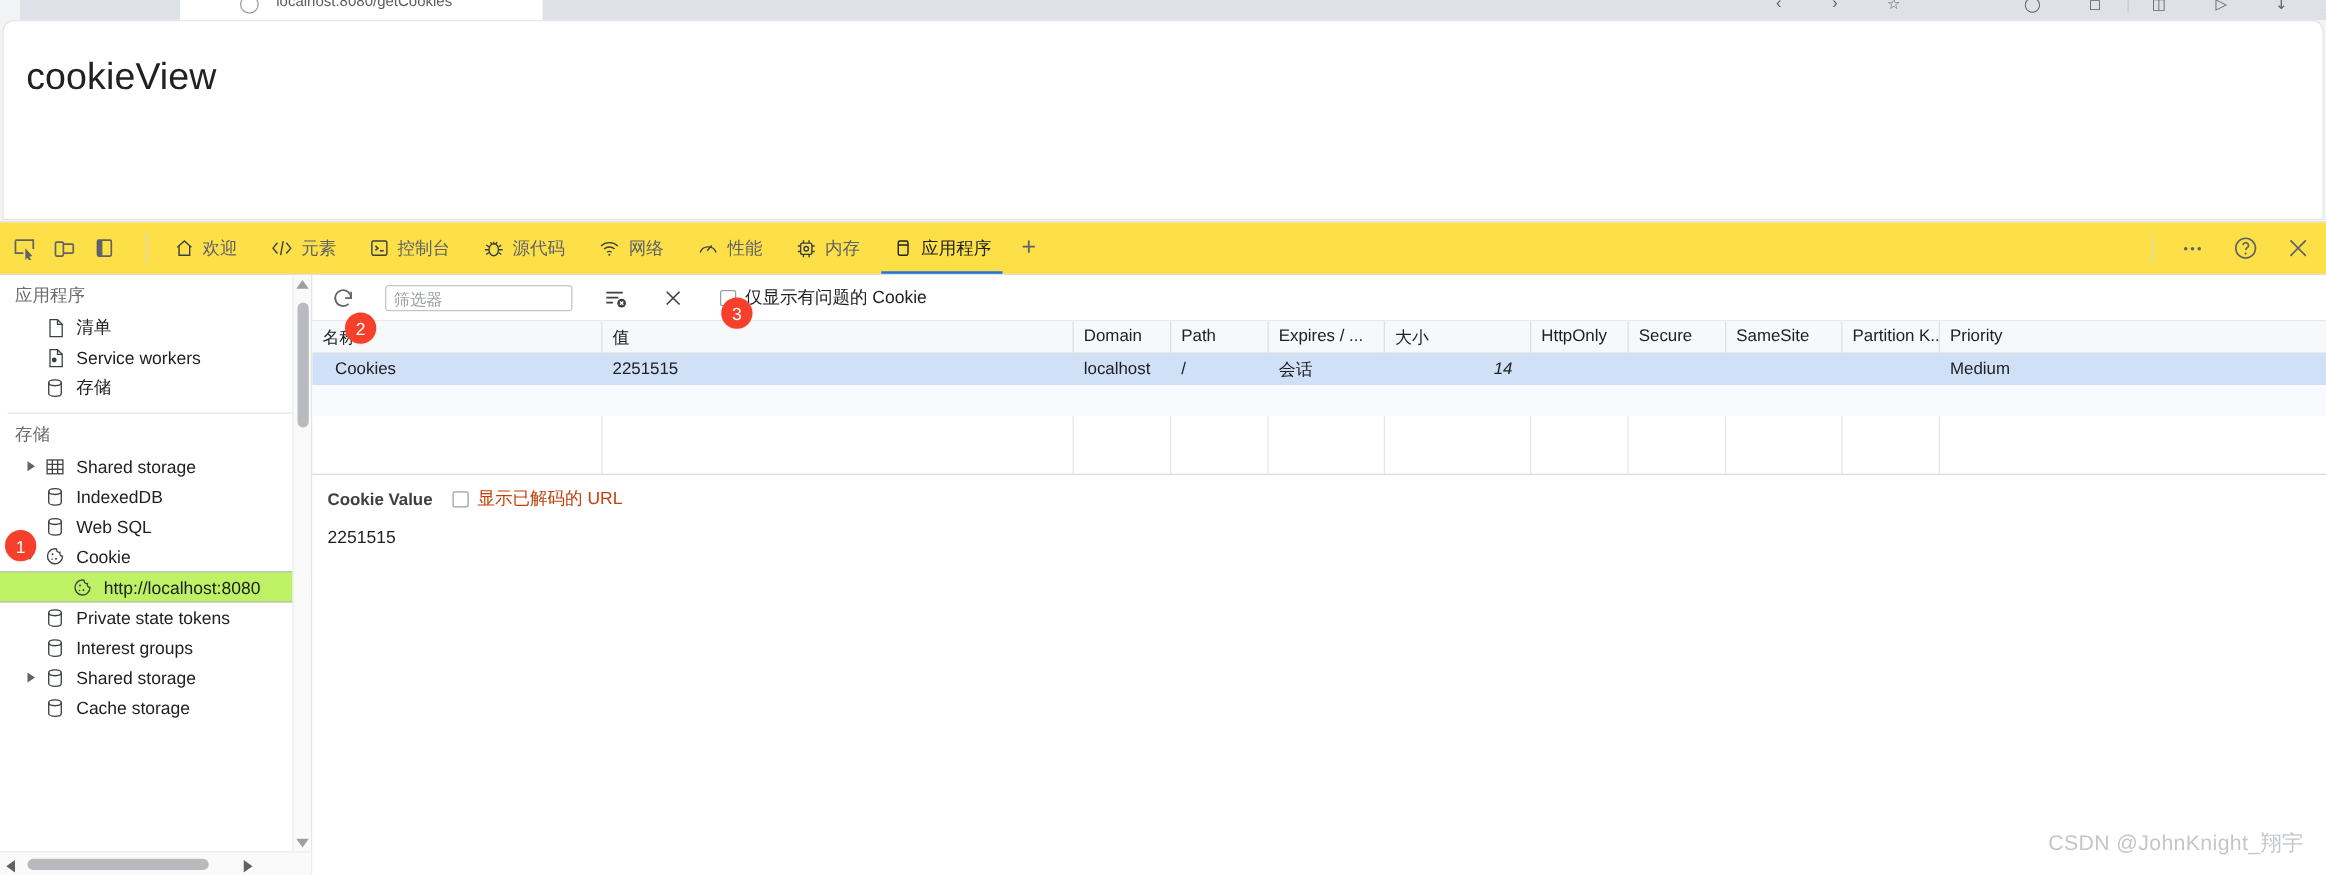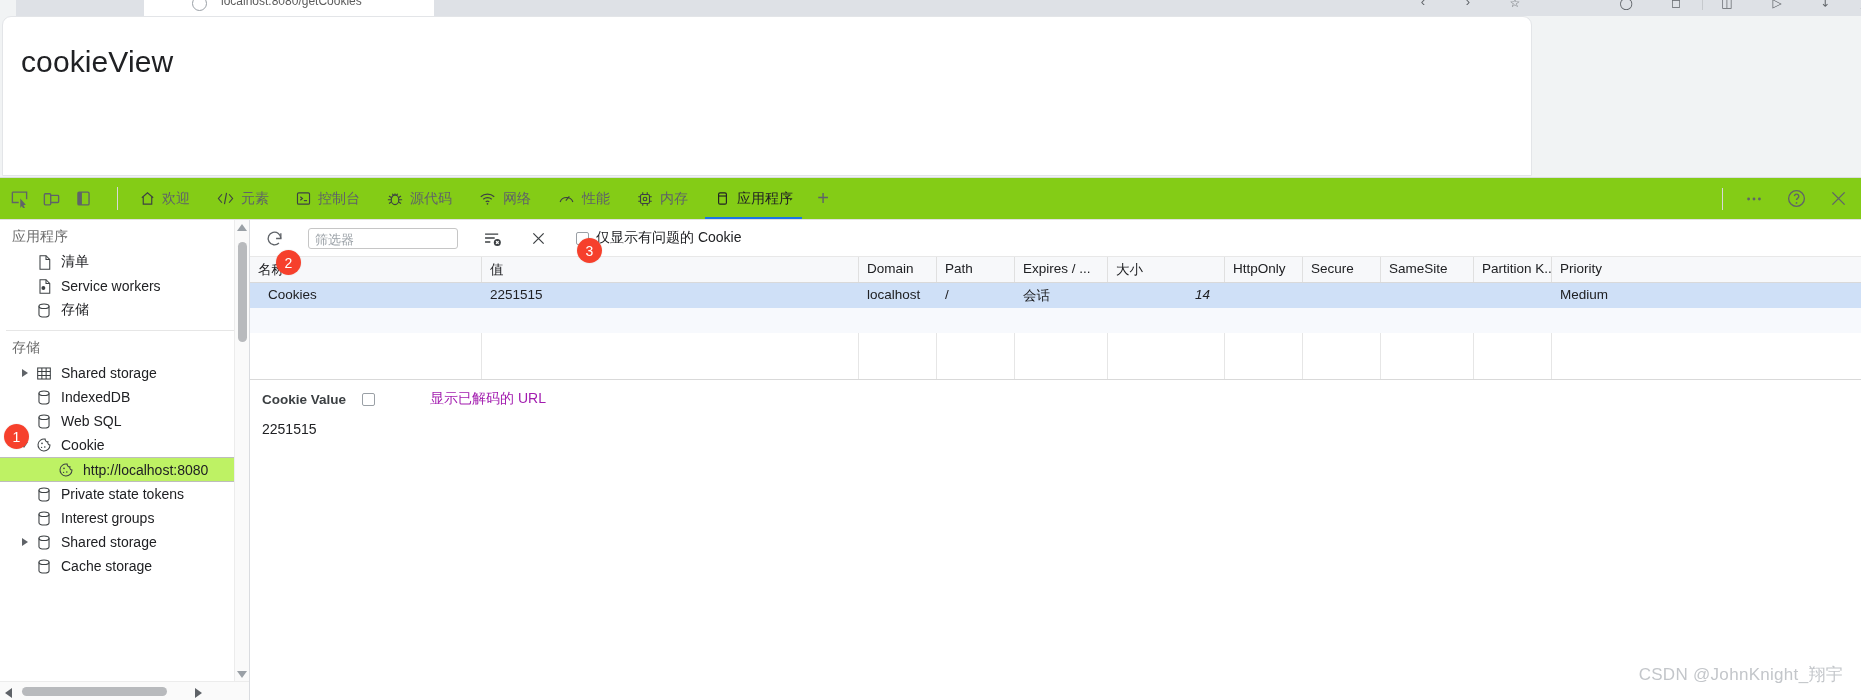--- a/index.html
+++ b/index.html
@@ -15,30 +15,30 @@
   .browser-strip{position:absolute;left:0;top:0;width:1861px;height:16px;background:#dee1e6;overflow:hidden;margin-left:16px;}
   .tab-sliver{position:absolute;left:128px;top:-22px;width:290px;height:38px;background:#fff;border-radius:10px 10px 0 0;}
   .tab-url{position:absolute;left:205px;top:-6px;font-size:12px;color:#5c5c5c;white-space:nowrap;}
   .tab-favicon{position:absolute;left:176px;top:-4px;width:13px;height:13px;border:1.5px solid #9aa0a6;border-radius:50%;}
   .nav-btn{position:absolute;top:-6px;width:16px;height:16px;color:#5f6368;font-size:13px;line-height:16px;text-align:center;}
   .chrome-icon{position:absolute;top:-5px;width:18px;height:16px;color:#5f6368;font-size:12px;line-height:16px;text-align:center;}
   .chrome-sep{position:absolute;top:-4px;width:1px;height:14px;background:#c6c9cd;}
   .green-dot{position:absolute;width:9px;height:9px;border-radius:50%;background:#1e9e4a;top:0px;}
 
   
-  .viewport{position:absolute;left:2px;top:16px;width:1530px;height:160px;background:#fff;
+  .viewport{position:absolute;left:2px;top:16px;width:1857px;height:160px;background:#fff;
             border:1px solid #e3e5e8;border-radius:9px 9px 0 0;box-sizing:border-box;}
   .page-h1{position:absolute;left:18px;top:28px;font-size:30px;color:#202124;font-weight:400;letter-spacing:.1px;}
 
   
   .devtools{position:absolute;left:0;top:177px;width:1861px;height:523px;background:#ffffff;
             border-top:1px solid #dadce0;}
 
   
-  .dt-tabbar{position:relative;height:41px;border-bottom:1px solid #e0e0e0;background:#84cc16;}
+  .dt-tabbar{position:relative;height:41px;border-bottom:1px solid #e0e0e0;background:#fde047;}
   .dt-left-icons{position:absolute;left:8px;top:0;height:41px;display:flex;align-items:center;gap:10px;}
   .sq-icon{width:22px;height:22px;display:flex;align-items:center;justify-content:center;cursor:pointer;}
   .vsep{position:absolute;top:9px;width:1px;height:23px;background:#d8d8d8;}
   .dt-tabs{position:absolute;left:126px;top:0;height:41px;display:flex;align-items:stretch;}
   .dt-tab{display:flex;align-items:center;gap:6px;padding:0 13px;cursor:pointer;color:#5f6368;font-size:14px;
           position:relative;white-space:nowrap;}
   .dt-tab .tlabel{font-size:14px;}
   .dt-tab.active{color:#1a73e8;}
   .dt-tab.active .tlabel{color:#202124;}
   .dt-tab.active::after{content:"";position:absolute;left:4px;right:4px;bottom:0;height:2.5px;background:#1a73e8;}
@@ -94,21 +94,21 @@
   .td.indent{padding-left:18px;}
   .td.num{text-align:right;padding-right:14px;font-style:italic;}
   .grid-fill{display:flex;flex:1;}
   .gcol{border-right:1px solid #e6e6e6;box-sizing:border-box;}
 
   
   .valpanel{flex:1;border-top:1px solid #d9d9d9;background:#fff;padding:10px 0 0 12px;box-sizing:border-box;}
   .valhead{display:flex;align-items:center;gap:12px;}
   .valtitle{font-size:13.5px;font-weight:bold;color:#3c4043;}
   .valtext{margin-top:13px;font-size:14px;color:#202124;}
-  .muted{color:#a21caf;font-size:14px;margin-left:48px;}
+  .muted{color:#c2410c;font-size:14px;}
 
   
   .badge{position:absolute;width:25px;height:25px;border-radius:50%;background:#f6402c;color:#fff;
          font-size:14px;display:flex;align-items:center;justify-content:center;font-family:"Liberation Sans",sans-serif;
          box-shadow:0 0 0 1px rgba(0,0,0,.03);z-index:30;}
 
   .watermark{position:absolute;right:18px;bottom:14px;font-size:17px;color:#c3c6ca;letter-spacing:.3px;}
   svg{display:block;}
 </style>
 </head>

